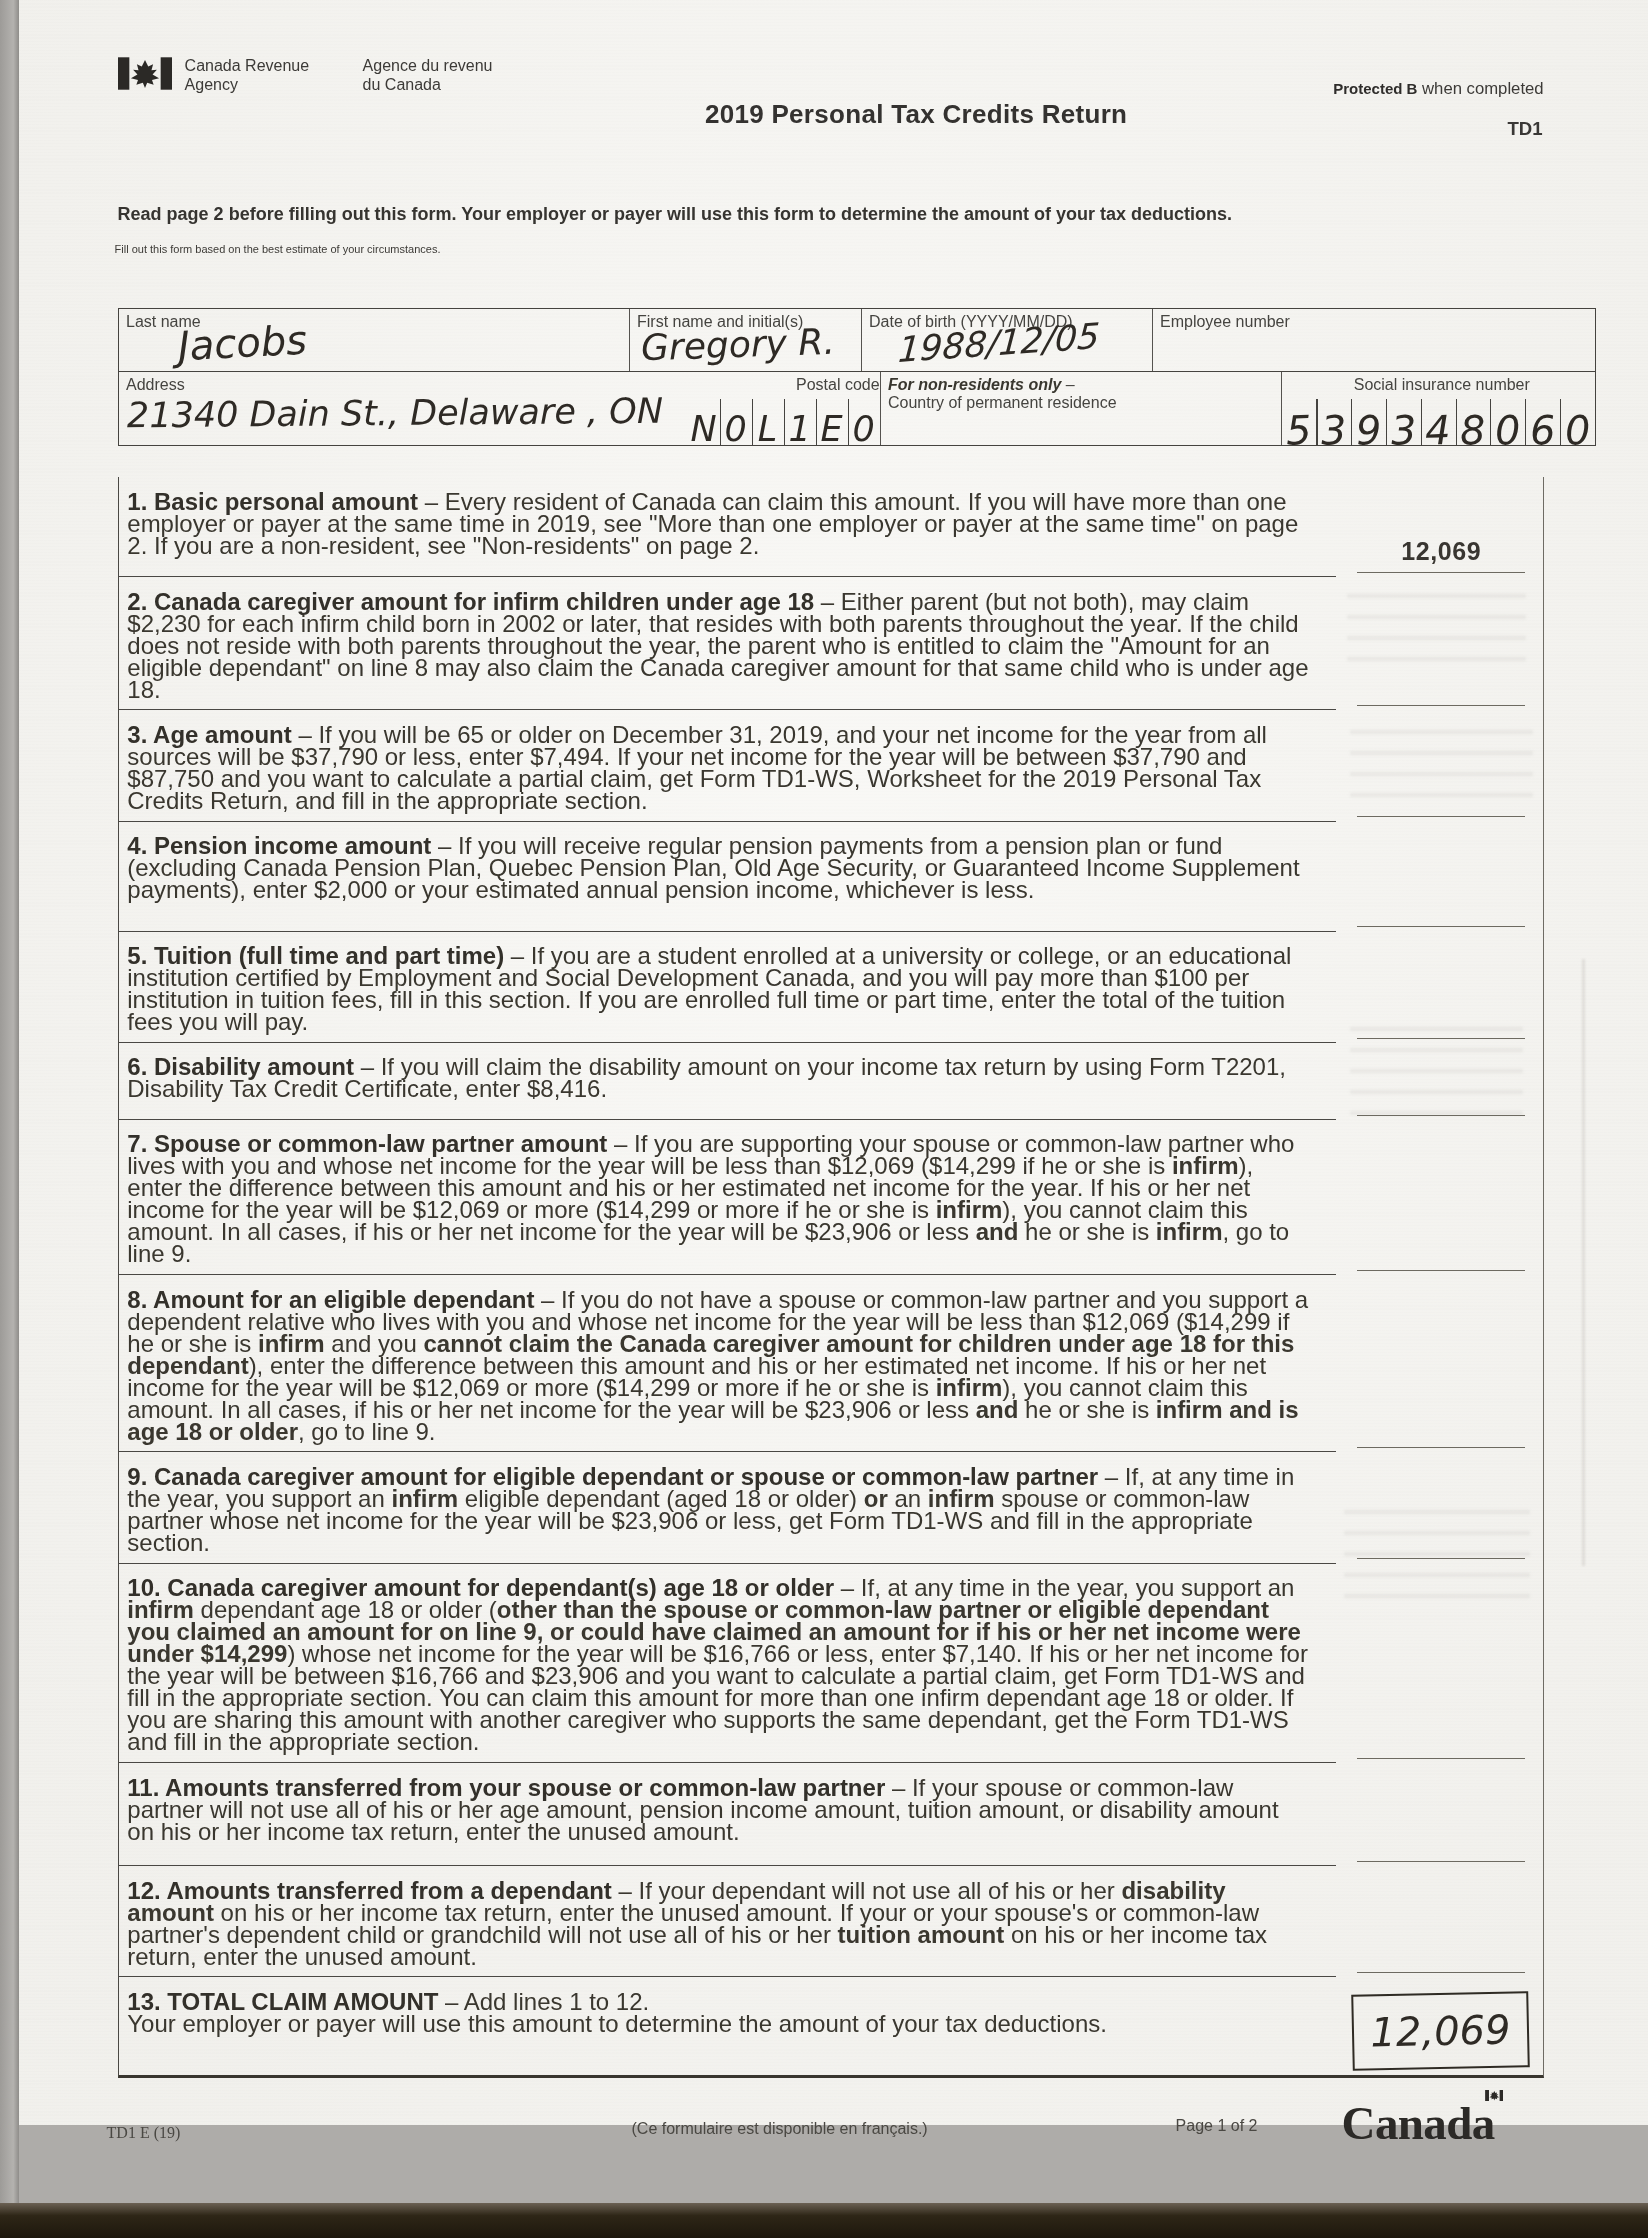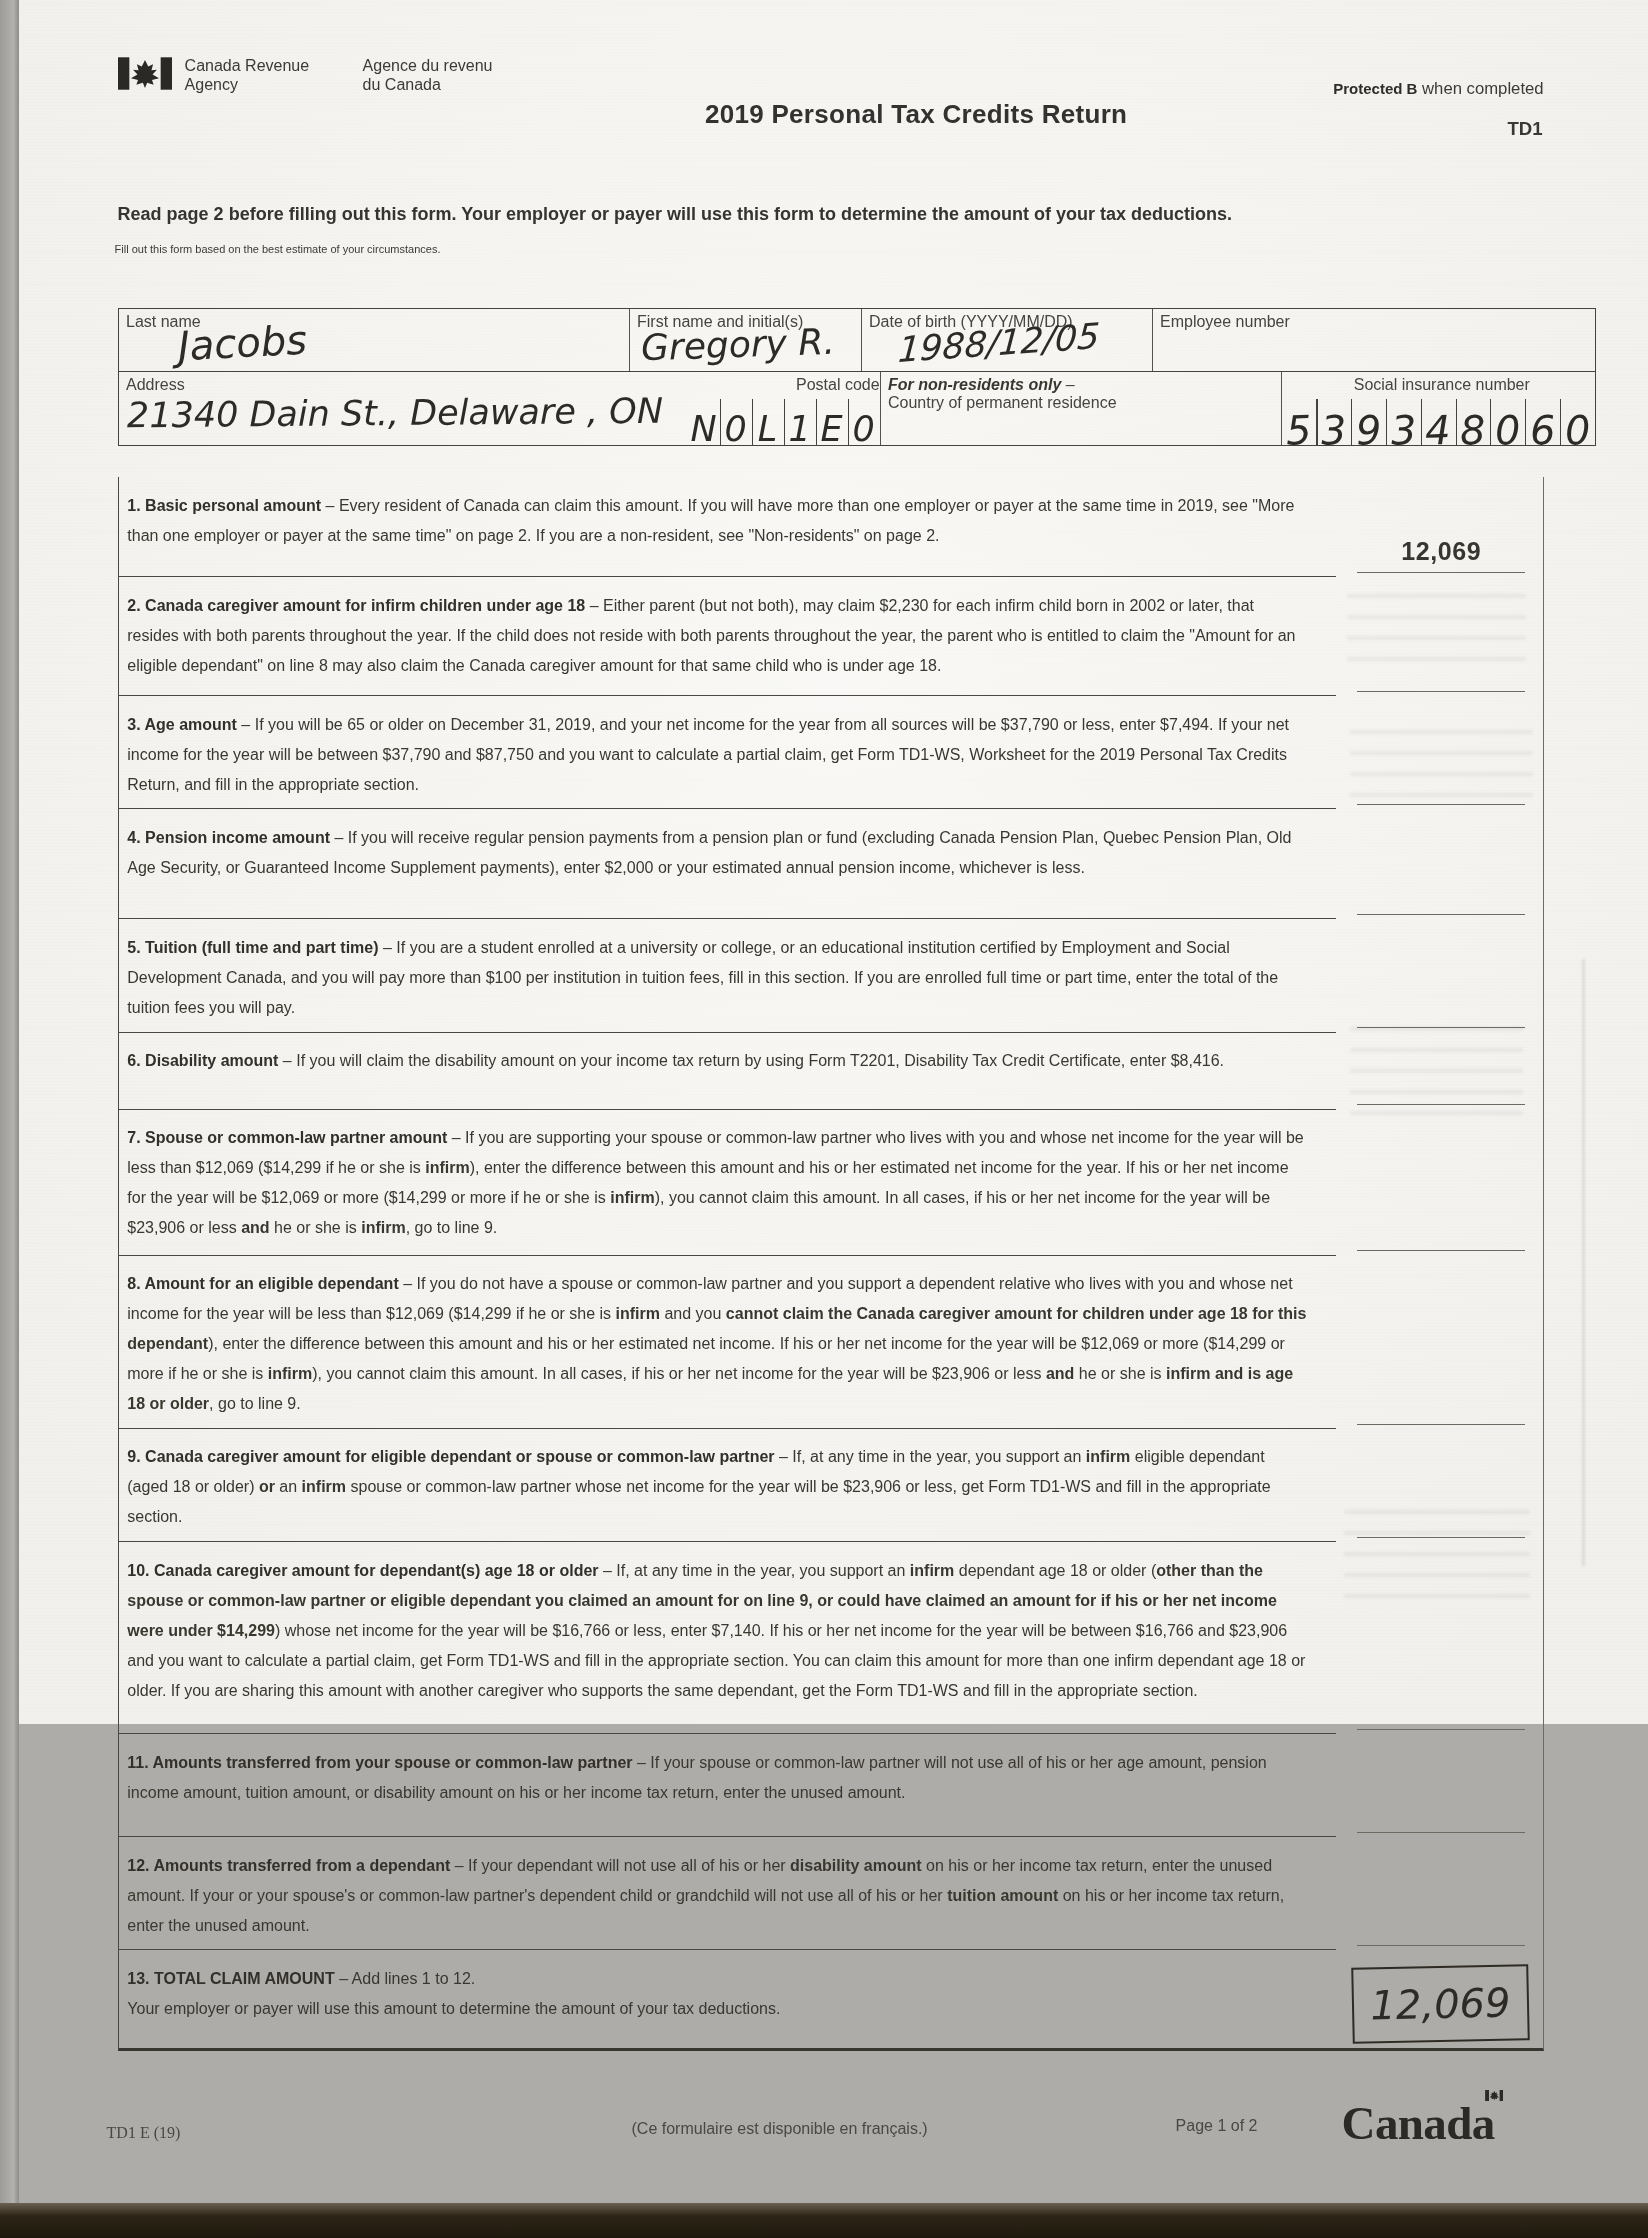--- a/index.html
+++ b/index.html
@@ -2,21 +2,21 @@
 <html style="font-size:10px"><head>
 <meta charset="utf-8">
 <style>
   html,body{margin:0;padding:0;}
   body{
     width:1648px;height:2239px;position:relative;overflow:hidden;
     background:#aeaca9;
     font-family:"Liberation Sans",sans-serif;
   }
   .paper{
-    position:absolute;left:18.6px;top:0;width:1630px;height:1724px;
+    position:absolute;left:18.6px;top:0;width:1630px;height:2125px;
     background:#f6f5f1;
     background-image:
       radial-gradient(ellipse at 50% 40%, rgba(255,255,255,0.35), rgba(0,0,0,0.02) 85%),
       repeating-linear-gradient(0deg, rgba(0,0,0,0.008) 0 1.2px, transparent 1.2px 3.1px);
   }
   .scan-strip-left{position:absolute;left:0;top:0;width:18.6px;height:2239px;
     background:linear-gradient(90deg,#9d9b98,#b4b2af 70%,#8f8d8a);}
   .scan-strip-bottom{position:absolute;left:0;bottom:0;width:1648px;height:36px;
     background:linear-gradient(180deg,#6b6154 0,#2e2617 35%,#1c160c 100%);}
   .abs{position:absolute;}
@@ -52,21 +52,21 @@
   .comb-slot{position:relative;flex:1;display:flex;align-items:flex-end;justify-content:center;}
   .comb-slot + .comb-slot::before{content:'';position:absolute;left:0;bottom:0;width:1.2px;height:46px;background:#45433f;}
   .comb-slot .hw{font-size:35px;line-height:37px;transform:translateY(2.5px);}
   .sin-comb .hw{font-size:40px;line-height:41px;transform:translateY(6.2px) rotate(-2deg);}
 
   
   .sections{left:99px;top:477px;width:1424px;
     border-left:1.9px solid #4a4844;border-right:1.2px solid #6e6b64;border-bottom:3.1px solid #39362f;}
   .sec{position:relative;display:flex;}
   .sec-text{width:1217px;box-sizing:border-box;padding:13.6px 27px 8.7px 8.7px;
-    border-bottom:1.2px solid #4a4844;font-size:16px;line-height:30px;color:#3a372f;}
+    border-bottom:1.2px solid #4a4844;font-size:24px;line-height:22px;color:#3a372f;}
   .sec:last-child > .sec-text{border-bottom:none;}
   .sec-title{font-weight:700;color:#33302a;}
   .amount-underline{position:absolute;right:17.3px;bottom:4.3px;width:168px;border-bottom:1.9px solid #6d6a61;}
   .amount-printed{position:absolute;right:17.3px;bottom:11px;width:168px;text-align:center;
     font-weight:700;font-size:25px;letter-spacing:0.6px;color:#393631;}
   .total-box{position:absolute;right:13.6px;bottom:6.2px;width:173px;height:72px;
     border:2.5px solid #2f2b24;transform:rotate(-1.2deg);
     display:flex;align-items:center;justify-content:center;}
   .total-box .hw{font-size:40px;}
   .sec13-line2{margin-top:0;}

